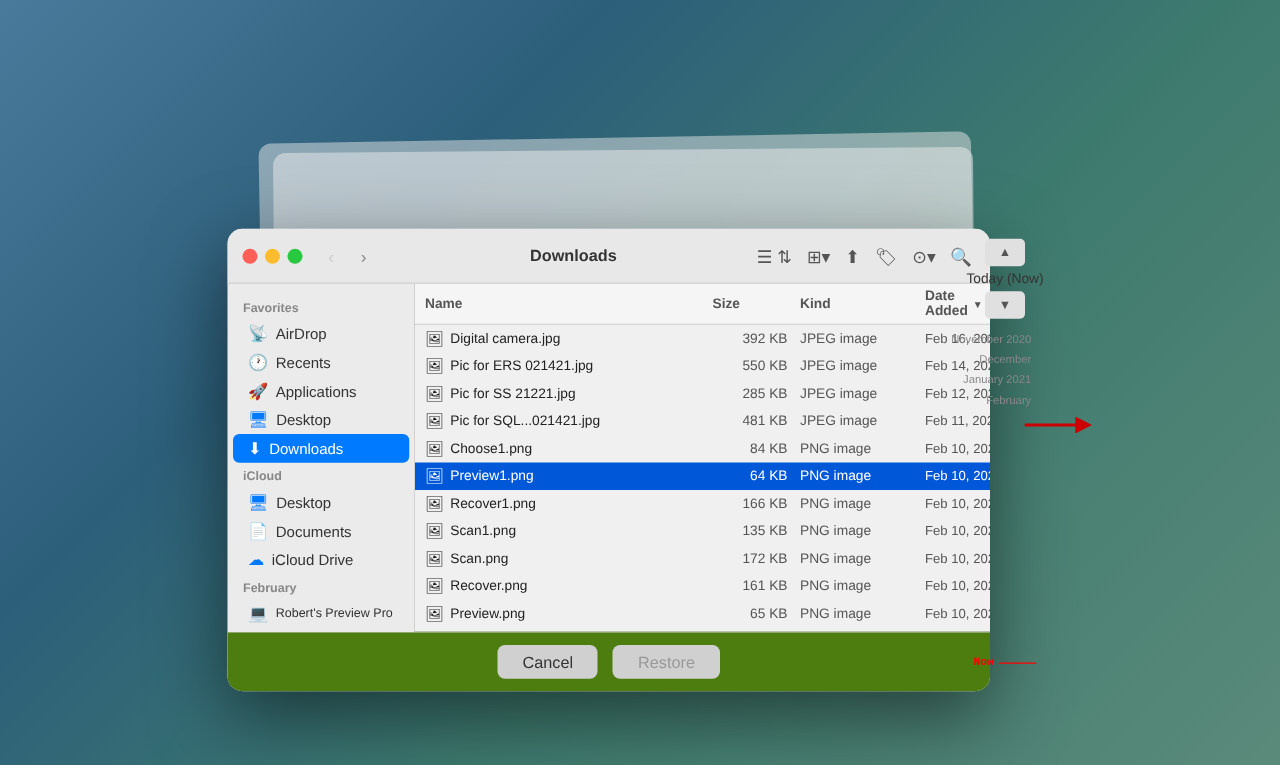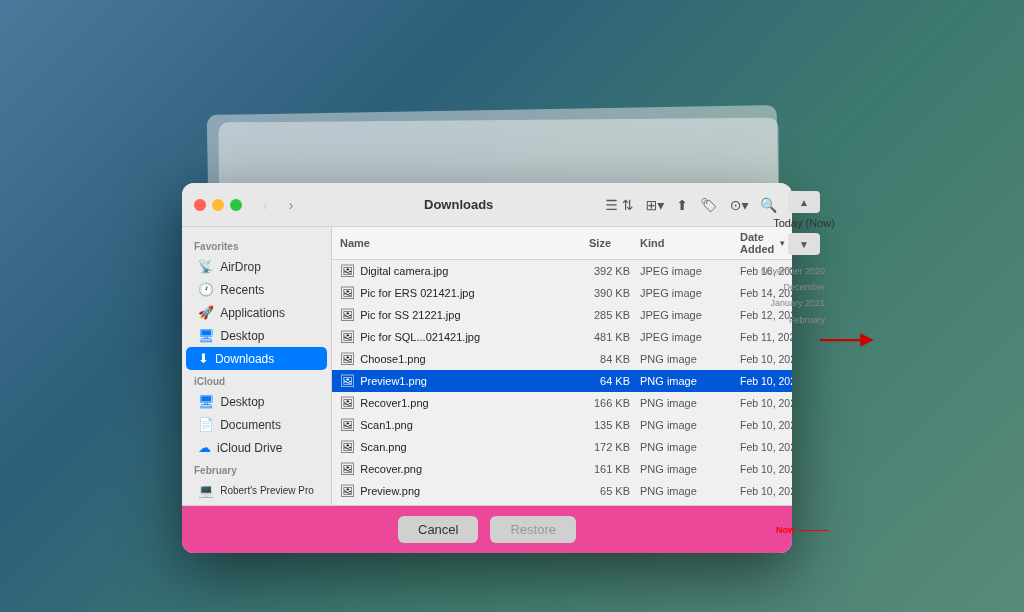--- a/index.html
+++ b/index.html
@@ -146,21 +146,21 @@
       align-items: center;
       padding: 4px 8px;
       background: #f5f5f5;
       border-bottom: 1px solid #d5d5d5;
       font-size: 11px;
       color: #555;
       font-weight: 600;
       flex-shrink: 0;
     }
     .col-name { flex: 0 0 230px; }
-    .col-size { flex: 0 0 70px; text-align: center; padding-right: 10px; }
+    .col-size { flex: 0 0 70px; text-align: left; padding-right: 10px; }
     .col-kind { flex: 0 0 100px; }
     .col-date { flex: 1; display: flex; align-items: center; gap: 4px; }
     .sort-icon { font-size: 8px; }
 
     
     .file-list {
       flex: 1;
       overflow-y: auto;
     }
     .file-row {
@@ -179,21 +179,21 @@
     .f-name { flex: 0 0 230px; display: flex; align-items: center; gap: 5px; overflow: hidden; white-space: nowrap; text-overflow: ellipsis; }
     .f-icon { font-size: 12px; flex-shrink: 0; }
     .f-name-text { overflow: hidden; text-overflow: ellipsis; white-space: nowrap; }
     .f-size { flex: 0 0 70px; text-align: right; padding-right: 10px; color: #555; }
     .f-kind { flex: 0 0 100px; color: #555; }
     .f-date { flex: 1; color: #555; white-space: nowrap; font-size: 10.5px; }
 
     
     .dialog-footer {
       height: 48px;
-      background: #ec4899;
+      background: #4d7c0f;
       border-top: 1px solid #d0d0d0;
       display: flex;
       align-items: center;
       justify-content: center;
       gap: 12px;
       flex-shrink: 0;
     }
     .btn {
       padding: 6px 20px;
       border-radius: 6px;
@@ -271,20 +271,21 @@
       white-space: nowrap;
       line-height: 1.8;
     }
     .tl-now-marker {
       position: absolute;
       right: 0;
       bottom: 10px;
       display: flex;
       align-items: center;
       gap: 4px;
+      font-family: Liberation Mono, monospace;
     }
     .tl-now-line {
       width: 30px;
       height: 1px;
       background: red;
     }
     .tl-now-text {
       font-size: 9px;
       color: red;
       font-weight: 600;
@@ -402,21 +403,21 @@
     </div>
     <div class="f-size">392 KB</div>
     <div class="f-kind">JPEG image</div>
     <div class="f-date">Feb 16, 2021 at 10:37 AM</div>
   </div>
           <div class="file-row">
     <div class="f-name">
       <span class="f-icon">🖼</span>
       <span class="f-name-text">Pic for ERS 021421.jpg</span>
     </div>
-    <div class="f-size">390 KB</div>
+    <div class="f-size">550 KB</div>
     <div class="f-kind">JPEG image</div>
     <div class="f-date">Feb 14, 2021 at 2:02 PM</div>
   </div>
           <div class="file-row">
     <div class="f-name">
       <span class="f-icon">🖼</span>
       <span class="f-name-text">Pic for SS 21221.jpg</span>
     </div>
     <div class="f-size">285 KB</div>
     <div class="f-kind">JPEG image</div>

